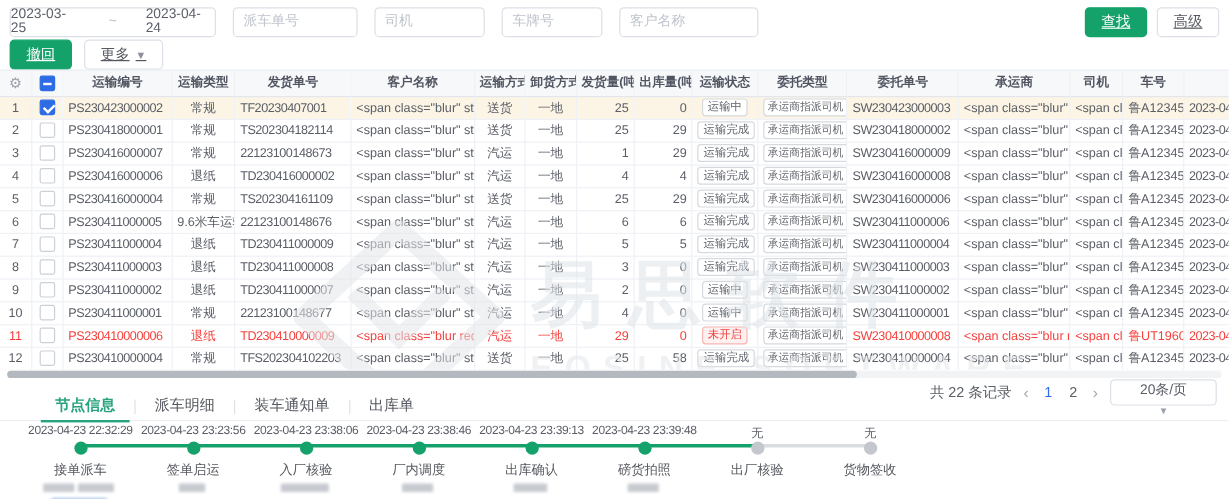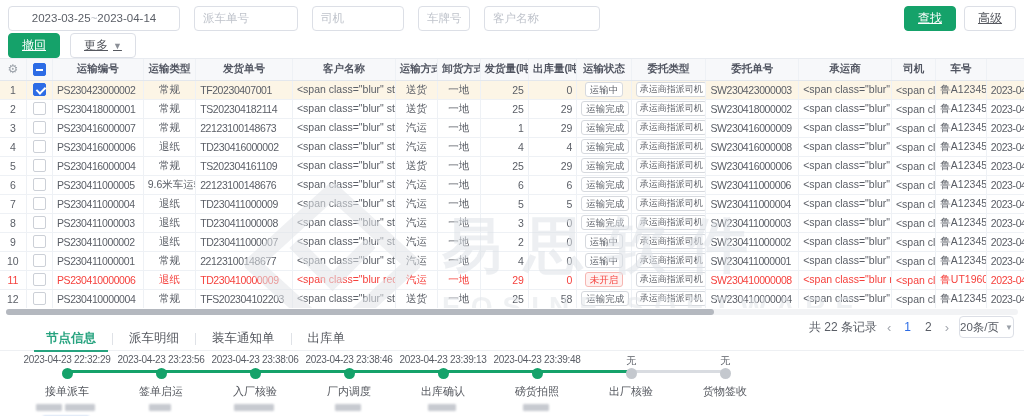--- a/index.html
+++ b/index.html
@@ -1,21 +1,21 @@
 <!DOCTYPE html>
 <html><head>
 <meta charset="utf-8">
 <style>
   * { margin:0; padding:0; box-sizing:border-box; }
   html,body { width:1024px; height:416px; background:#fff; font-family:"Liberation Sans","DejaVu Sans",sans-serif; overflow:hidden; }
   .app { position:relative; width:1024px; height:416px; background:#fff; }
 
   
   .filter-bar { position:absolute; top:5px; left:8px; right:8px; height:26px; display:flex; gap:14px; align-items:center; }
-  .date-range { width:172px; height:25px; border:1px solid #dcdfe6; border-radius:4px; display:flex; align-items:center; justify-content:center; gap:0; font-size:11.5px; color:#5a5e66; background:#fff; }
+  .date-range { width:172px; height:25px; border:1px solid #dcdfe6; border-radius:4px; display:flex; align-items:center; justify-content:center; gap:24px; font-size:11.5px; color:#5a5e66; background:#fff; }
   .f-input { height:25px; border:1px solid #dcdfe6; border-radius:4px; font-size:11.5px; padding:0 8px; color:#5a5e66; background:#fff; font-family:inherit; }
   .f-input::placeholder { color:#bfc3cb; }
   .filter-right { margin-left:auto; display:flex; gap:8px; }
   .btn { height:25px; border-radius:4px; font-size:12px; padding:0 13px; cursor:pointer; border:1px solid transparent; font-family:inherit;text-decoration:underline; }
   .btn-green { background:#15a26a; color:#fff; border-color:#15a26a; }
   .btn-plain { background:#fff; color:#55585f; border-color:#dcdfe6; }
   .btn-disabled { background:#fbfcfc; color:#c3c7cd; border-color:#e9ecf0; cursor:default; }
 
   .action-bar { position:absolute; top:33px; left:8px; display:flex; gap:10px; align-items:center; }
   .chev { font-size:9px; margin-left:5px; color:#8b8f97; }
@@ -48,21 +48,21 @@
 
   
   .hscroll { position:absolute; top:309px; left:6px; width:1012px; height:6px; background:#f2f3f5; border-radius:3px; }
   .hscroll .thumb { width:70%; height:6px; background:#b4b8bf; border-radius:3px; cursor:pointer; }
 
   
   .pager { position:absolute; top:316px; right:10px; display:flex; align-items:center; gap:10px; font-size:12px; color:#5a5e66; }
   .pager .arrow { color:#a3a7ae; font-size:13px; cursor:pointer; }
   .pager .pg { cursor:pointer; padding:0 3px; }
   .pager .pg.active { color:#2d6ce5; }
-  .psize { border:1px solid #dcdfe6; border-radius:4px; height:22px; display:flex; align-items:center; gap:6px; padding:0 0; font-size:11.5px; color:#5a5e66; cursor:pointer; }
+  .psize { border:1px solid #dcdfe6; border-radius:4px; height:22px; display:flex; align-items:center; gap:6px; padding:0 24px; font-size:11.5px; color:#5a5e66; cursor:pointer;flex-direction:column; }
   .psize .caret { font-size:8px; color:#9aa0a8; }
 
   
   .tabs { position:absolute; top:327px; left:0; width:1024px; height:24px; display:flex; align-items:center; padding-left:30px; border-bottom:1px solid #eef0f3; }
   .tab { font-size:12.5px; color:#55585f; padding:0 16px; height:24px; line-height:22px; cursor:pointer; position:relative; }
   .tab.active { color:#27a37f; font-weight:700; }
   .tab.active::after { content:""; position:absolute; left:4px; right:4px; bottom:-1px; height:2px; background:#27a37f; }
   .tab-sep { width:1px; height:12px; background:#dfe2e7; }
 
   
@@ -78,26 +78,26 @@
 </style>
 </head>
 <body>
 
 <div class="app">
 
   <div class="filter-bar">
     <div class="date-range">
       <span>2023-03-25</span>
       <span style="color:#b9bdc5">~</span>
-      <span>2023-04-14</span>
+      <span>2023-04-24</span>
     </div>
     <span id="filter-inputs" style="display:flex;gap:14px">
         <input class="f-input" placeholder="派车单号" style="width: 104px;">
         <input class="f-input" placeholder="司机" style="width: 92px;">
-        <input class="f-input" placeholder="车牌号" style="width: 52px;">
+        <input class="f-input" placeholder="车牌号" style="width: 84px;">
         <input class="f-input" placeholder="客户名称" style="width: 116px;">
       </span>
     <div class="filter-right">
       <button class="btn btn-green">查找</button>
       <button class="btn btn-plain">高级</button>
     </div>
   </div>
 
   <div class="action-bar">
     <button class="btn btn-green">撤回</button>

